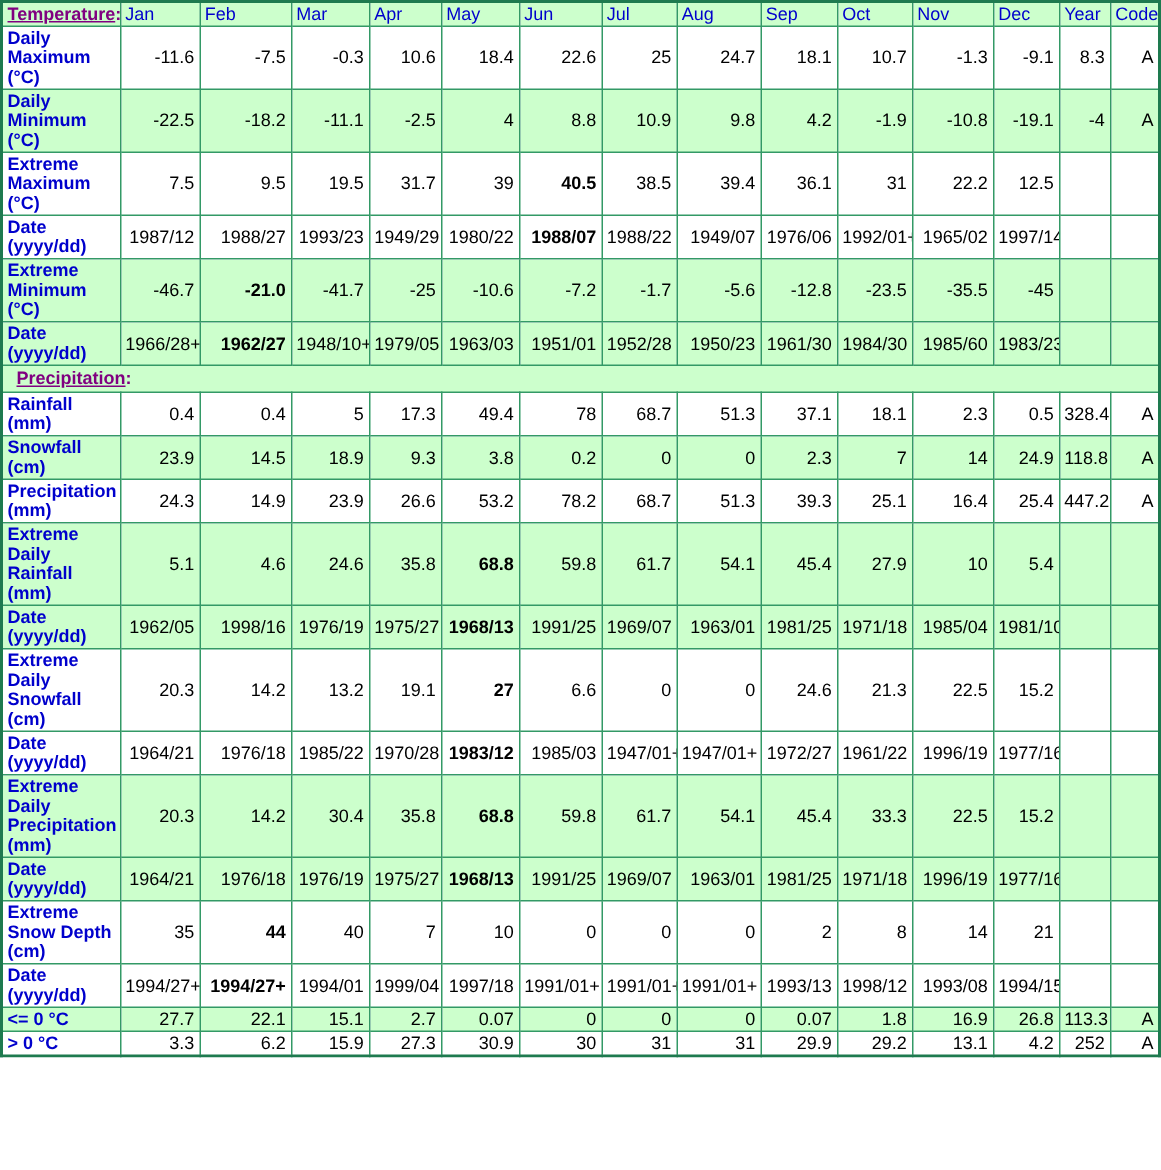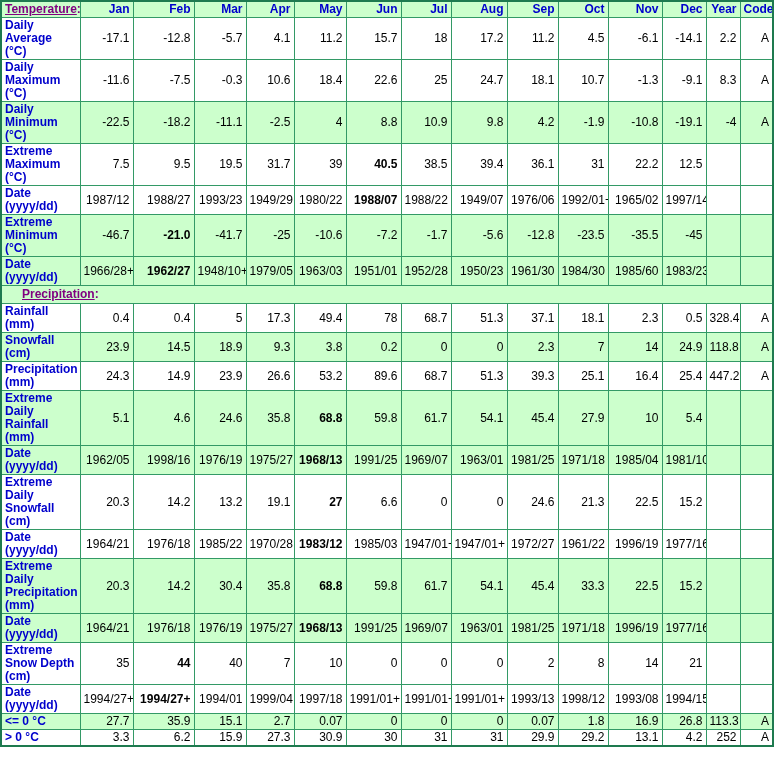--- a/index.html
+++ b/index.html
@@ -17,22 +17,22 @@
     vertical-align: middle;
     padding: 1px 3px;
     font-size: 12px;
     line-height: 13px;
     overflow: hidden;
     box-sizing: border-box;
   }
   th.month-header {
     color: var(--label-blue, #0000cc);
     background: var(--row-green, #ccffcc);
-    text-align: right;
-    font-weight: bold;
+    text-align: left;
+    font-weight: normal;
     padding: 3px 2px;
   }
   td.corner-cell {
     background: var(--row-green, #ccffcc);
     text-align: left;
     padding: 3px 3px;
   }
   .section-link {
     color: var(--link-purple, #800080);
     font-weight: bold;
@@ -53,21 +53,21 @@
   }
   td.num {
     text-align: right;
     color: #000000;
   }
   tr.green td { background: var(--row-green, #ccffcc); }
   tr.white td { background: #ffffff; }
   tr.section-header-row td {
     background: var(--row-green, #ccffcc);
     text-align: left;
-    padding: 2px 20px;
+    padding: 2px 9px;
   }
   td.bold { font-weight: bold; }
 </style>
 </head>
 <body>
 
 <table class="climate" id="climate-table">
   <colgroup id="climate-cols">
       <col style="width: 79px;">
       <col style="width: 53px;">
@@ -99,38 +99,20 @@
         <th class="month-header">Sep</th>
         <th class="month-header">Oct</th>
         <th class="month-header">Nov</th>
         <th class="month-header">Dec</th>
         <th class="month-header">Year</th>
         <th class="month-header">Code</th>
       </tr>
     </thead>
   <tbody id="climate-body">
       <tr class="data-row white">
-        <td class="label-cell">Daily Average
-(°C)</td>
-        <td class="num">-17.1</td>
-        <td class="num">-12.8</td>
-        <td class="num">-5.7</td>
-        <td class="num">4.1</td>
-        <td class="num">11.2</td>
-        <td class="num">15.7</td>
-        <td class="num">18</td>
-        <td class="num">17.2</td>
-        <td class="num">11.2</td>
-        <td class="num">4.5</td>
-        <td class="num">-6.1</td>
-        <td class="num">-14.1</td>
-        <td class="num">2.2</td>
-        <td class="num">A</td>
-      </tr>
-      <tr class="data-row white">
         <td class="label-cell">Daily
 Maximum
 (°C)</td>
         <td class="num">-11.6</td>
         <td class="num">-7.5</td>
         <td class="num">-0.3</td>
         <td class="num">10.6</td>
         <td class="num">18.4</td>
         <td class="num">22.6</td>
         <td class="num">25</td>
@@ -274,21 +256,21 @@
         <td class="num">A</td>
       </tr>
       <tr class="data-row white">
         <td class="label-cell">Precipitation
 (mm)</td>
         <td class="num">24.3</td>
         <td class="num">14.9</td>
         <td class="num">23.9</td>
         <td class="num">26.6</td>
         <td class="num">53.2</td>
-        <td class="num">89.6</td>
+        <td class="num">78.2</td>
         <td class="num">68.7</td>
         <td class="num">51.3</td>
         <td class="num">39.3</td>
         <td class="num">25.1</td>
         <td class="num">16.4</td>
         <td class="num">25.4</td>
         <td class="num">447.2</td>
         <td class="num">A</td>
       </tr>
       <tr class="data-row green">
@@ -434,21 +416,21 @@
         <td class="num">1993/13</td>
         <td class="num">1998/12</td>
         <td class="num">1993/08</td>
         <td class="num">1994/15+</td>
         <td class="num"></td>
         <td class="num"></td>
       </tr>
       <tr class="data-row green">
         <td class="label-cell">&lt;= 0 °C</td>
         <td class="num">27.7</td>
-        <td class="num">35.9</td>
+        <td class="num">22.1</td>
         <td class="num">15.1</td>
         <td class="num">2.7</td>
         <td class="num">0.07</td>
         <td class="num">0</td>
         <td class="num">0</td>
         <td class="num">0</td>
         <td class="num">0.07</td>
         <td class="num">1.8</td>
         <td class="num">16.9</td>
         <td class="num">26.8</td>

